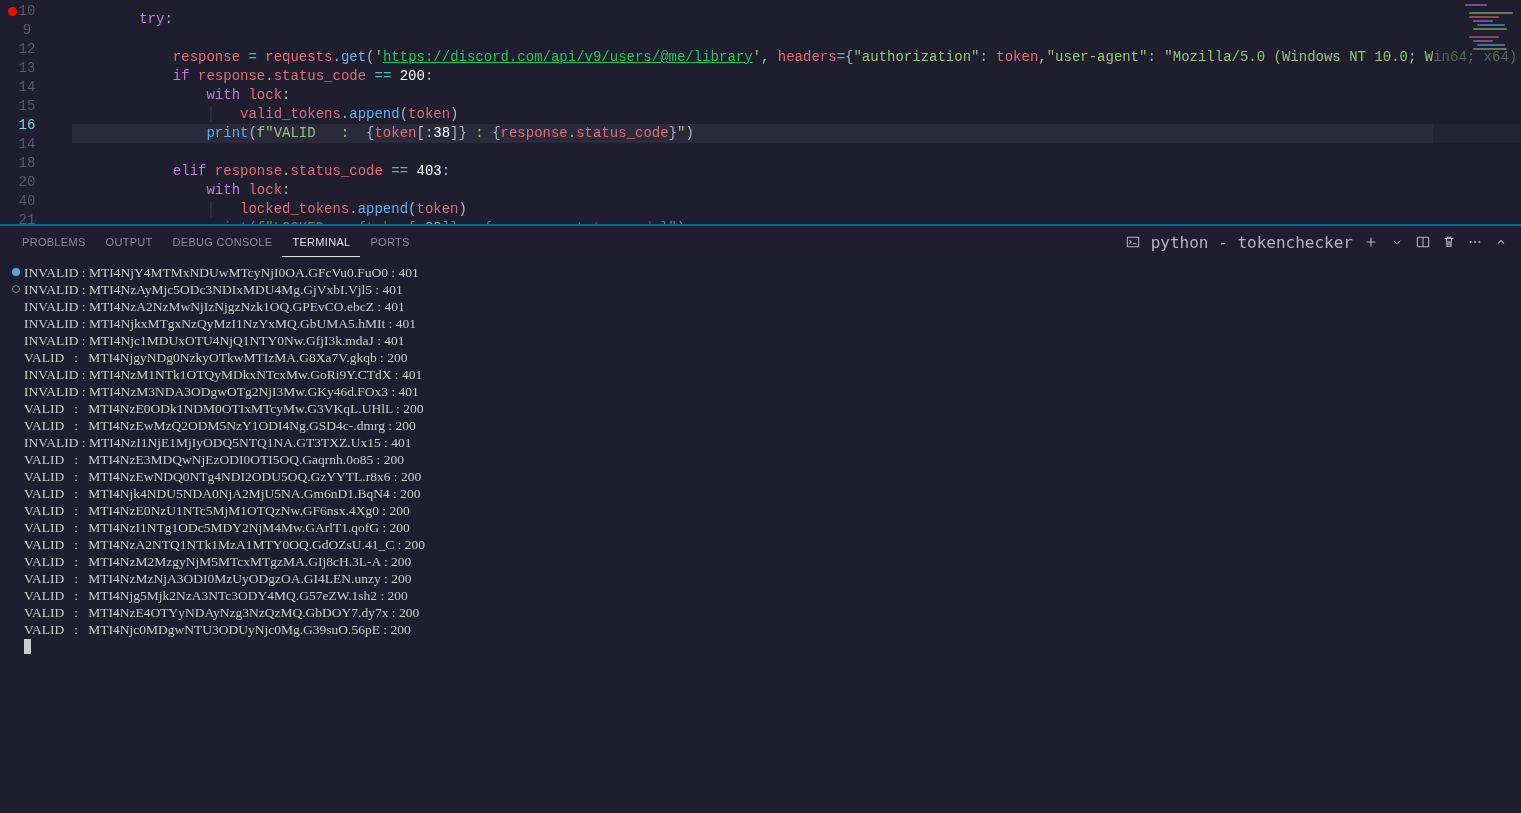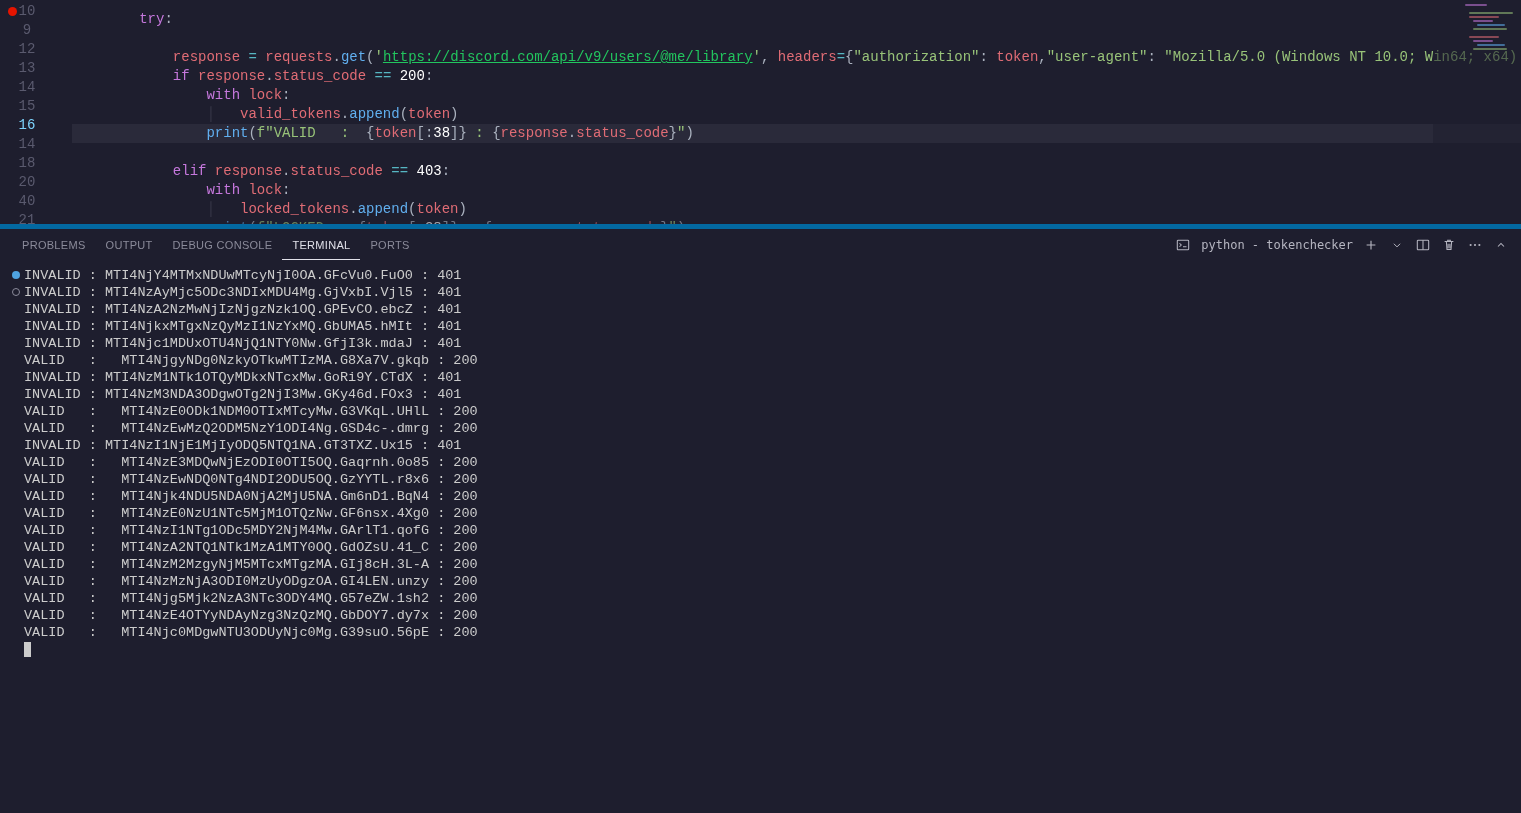--- a/index.html
+++ b/index.html
@@ -53,21 +53,21 @@
 .minimap {
   position:absolute; right:0; top:0;
   width:88px; height:224px;
   background:#1e1e2e;
   opacity:0.55;
 }
 .mm-line {
   position:absolute; height:2px; border-radius:1px;
 }
 .panel {
-  border-top:5px solid #0369a1;
+  border-top:2px solid #0369a1;
   background:#1e1e2e;
   height:589px;
   display:flex; flex-direction:column;
 }
 .panel-tabs {
   display:flex;
   align-items:center;
   height:32px;
   padding:0 12px;
   font-family:-apple-system,'Segoe UI',sans-serif;
@@ -84,30 +84,30 @@
   color:#e0e0e8;
   border-bottom:1px solid #e0e0e8;
 }
 .panel-right {
   margin-left:auto;
   display:flex;
   align-items:center;
   gap:10px;
   color:#b5b5c0;
 }
-.panel-right .lbl { font-size:12px; font-family:Consolas,monospace; }
+.panel-right .lbl { font-size:16px; font-family:Consolas,monospace; }
 .icon-btn {
   width:16px; height:16px;
   display:flex; align-items:center; justify-content:center;
   cursor:pointer; color:#b5b5c0;
 }
 .terminal {
   flex:1;
   padding:6px 12px 6px 12px;
-  font-family:Liberation Mono, monospace;
+  font-family:Liberation Serif, serif;
   font-size:13.5px;
   line-height:17px;
   color:#cccccc;
   white-space:pre;
   overflow:hidden;
 }
 .term-row { position:relative; padding-left:12px; }
 .dot {
   position:absolute; left:0; top:4px;
   width:8px; height:8px; border-radius:50%;

